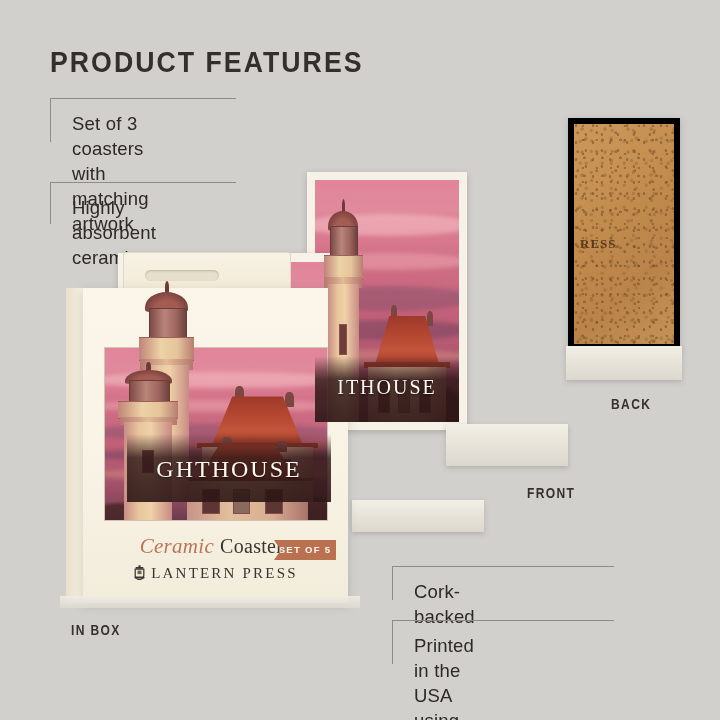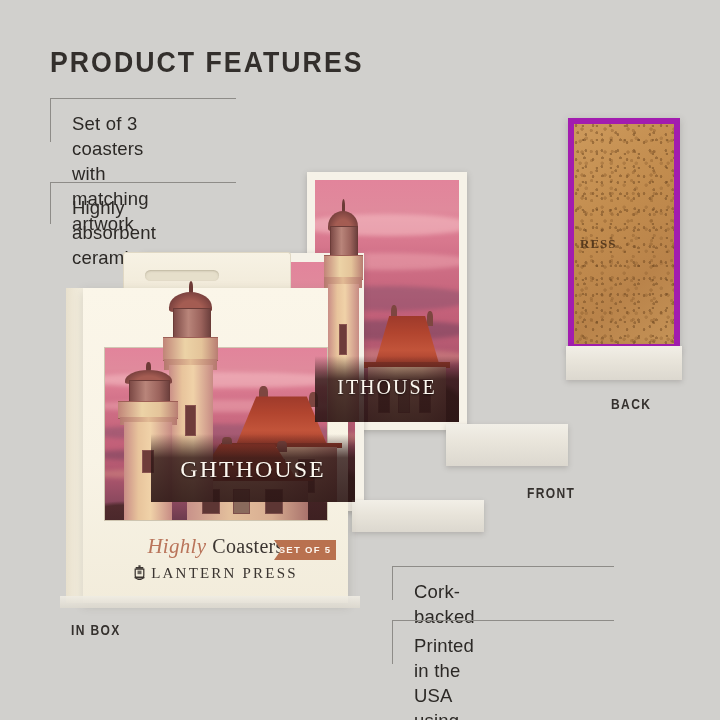--- a/index.html
+++ b/index.html
@@ -302,21 +302,21 @@
     box-shadow: 0 2px 5px rgba(90,85,80,.25);
   }
 
   
   .back-coaster {
     position: absolute;
     left: 568px;
     top: 118px;
     width: 112px;
     height: 232px;
-    background: #a21caf;
+    background: #000000;
     box-shadow: 0 2px 7px rgba(80,75,70,.25);
   }
   .cork {
     position: absolute;
     left: 6px;
     top: 6px;
     right: 6px;
     bottom: 6px;
     background-color: #c08b4f;
     background-image:
@@ -533,21 +533,21 @@
             <div class="hwin hw3"></div>
           </div>
         </div>
       </div>
       <div class="lbl-bg" style="top:176px; height:66px;"></div>
       <div class="lbl" style="top:196px; font-size:20px;">ITHOUSE</div>
     </div>
   </div>
   <div class="stand" style="left:446px; top:424px; width:122px; height:42px;"></div>
 
-  <div class="coaster" style="left:142px; top:253px; width:222px; height:258px;">
+  <div class="coaster" style="left:118px; top:253px; width:222px; height:258px;">
     <div class="face" style="left:9px; top:9px; width:204px; height:240px;">
       <div class="art" style="position:absolute; inset:0;">
         <div class="cloudband cb1"></div>
         <div class="cloudband cb2"></div>
         <div class="cloudband cb3"></div>
         <div class="cloudband cb4"></div>
         <div class="cloudband cb5"></div>
         <div class="lh">
           <div class="finial"></div>
           <div class="dome"></div>
@@ -607,21 +607,21 @@
               <div class="hwin hw1"></div>
               <div class="hwin hw2"></div>
               <div class="hwin hw3"></div>
             </div>
           </div>
         </div>
       </div>
 
       <div class="brand">
         <div class="brand-line1">
-          <span class="brand-script">Highly</span><span class="brand-sans">Coasters</span>
+          <span class="brand-script">Ceramic</span><span class="brand-sans">Coasters</span>
         </div>
         <div class="brand-line2">
           <span class="lantern-icon">
             <svg width="13" height="15" viewBox="0 0 13 15" aria-hidden="true">
               <rect x="5.4" y="0.3" width="2.2" height="1.6" fill="#3b3531"></rect>
               <rect x="2.6" y="2.0" width="7.8" height="1.7" rx="0.6" fill="#3b3531"></rect>
               <path d="M2.2 4.0 h8.6 v6.2 a4.3 4.3 0 0 1 -8.6 0 z" fill="none" stroke="#3b3531" stroke-width="1.25"></path>
               <rect x="4.5" y="5.6" width="4" height="3.6" fill="#3b3531" opacity="0.75"></rect>
               <rect x="1.5" y="11.6" width="10" height="1.8" rx="0.7" fill="#3b3531"></rect>
             </svg>

